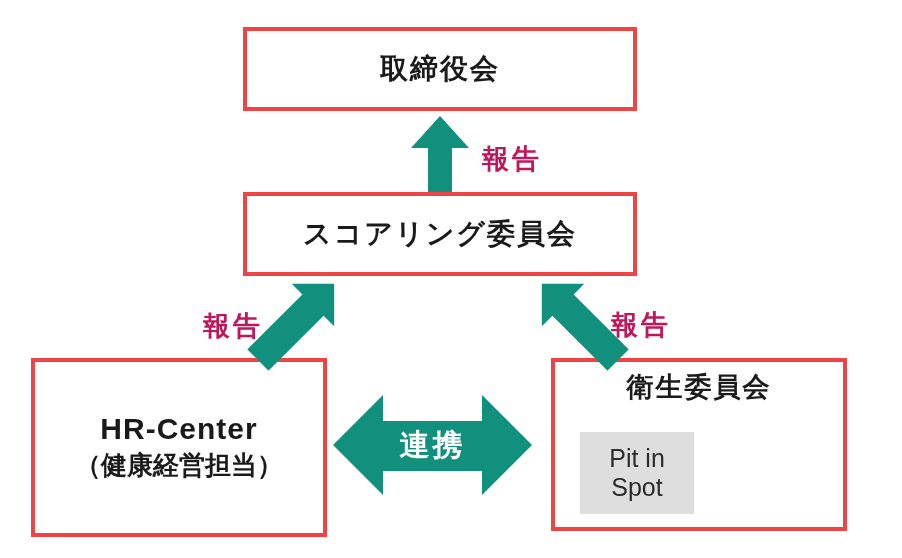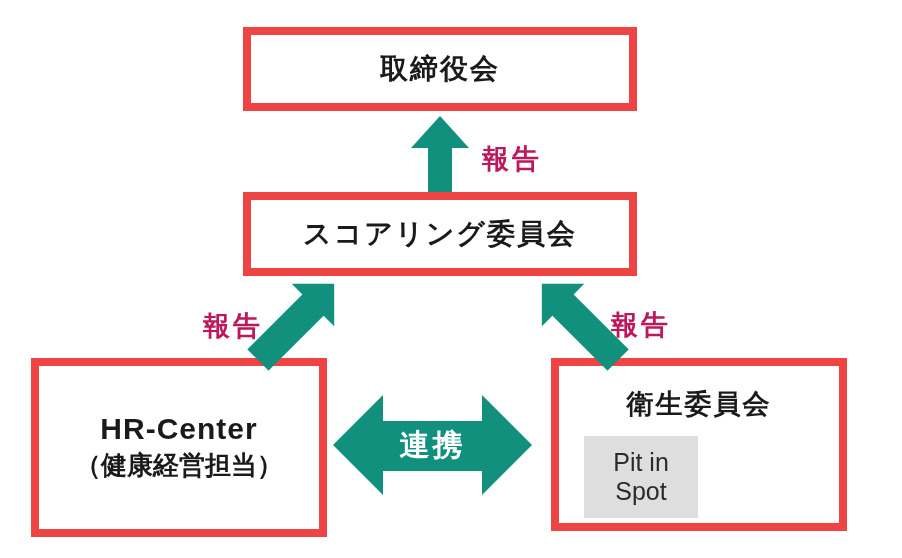--- a/index.html
+++ b/index.html
@@ -8,39 +8,39 @@
     width: 902px;
     height: 558px;
     background: #ffffff;
     font-family: "Liberation Sans", "DejaVu Sans", sans-serif;
     color: #1a1a1a;
     overflow: hidden;
   }
   .box {
     position: absolute;
     background: #ffffff;
-    border: 8px solid #ef4444;
+    border: 4px solid #ef4444;
     box-sizing: border-box;
     display: flex;
     align-items: center;
     justify-content: center;
     text-align: center;
   }
   .box-board    { left: 243px; top: 27px;  width: 394px; height: 84px; }
   .box-scoring  { left: 243px; top: 192px; width: 394px; height: 84px; }
   .box-hr       { left: 31px;  top: 358px; width: 296px; height: 179px; flex-direction: column; }
   .box-hygiene  { left: 551px; top: 358px; width: 296px; height: 173px; display: block; }
 
   .title-lg { font-size: 28px; font-weight: bold; letter-spacing: 2px; }
   .hr-line1 { font-size: 30px; font-weight: bold; letter-spacing: 1px; }
   .hr-line2 { font-size: 26px; font-weight: bold; margin-top: 2px; letter-spacing: 0px; }
 
   .hygiene-title {
     font-size: 27px; font-weight: bold; letter-spacing: 2px;
-    text-align: center; margin-top: 20px;
+    text-align: center; margin-top: 7px;
   }
   .subbox {
     position: absolute;
     background: #dedede;
     color: #2b2b2b;
     display: flex;
     align-items: center;
     justify-content: center;
     text-align: center;
     font-size: 25px;

